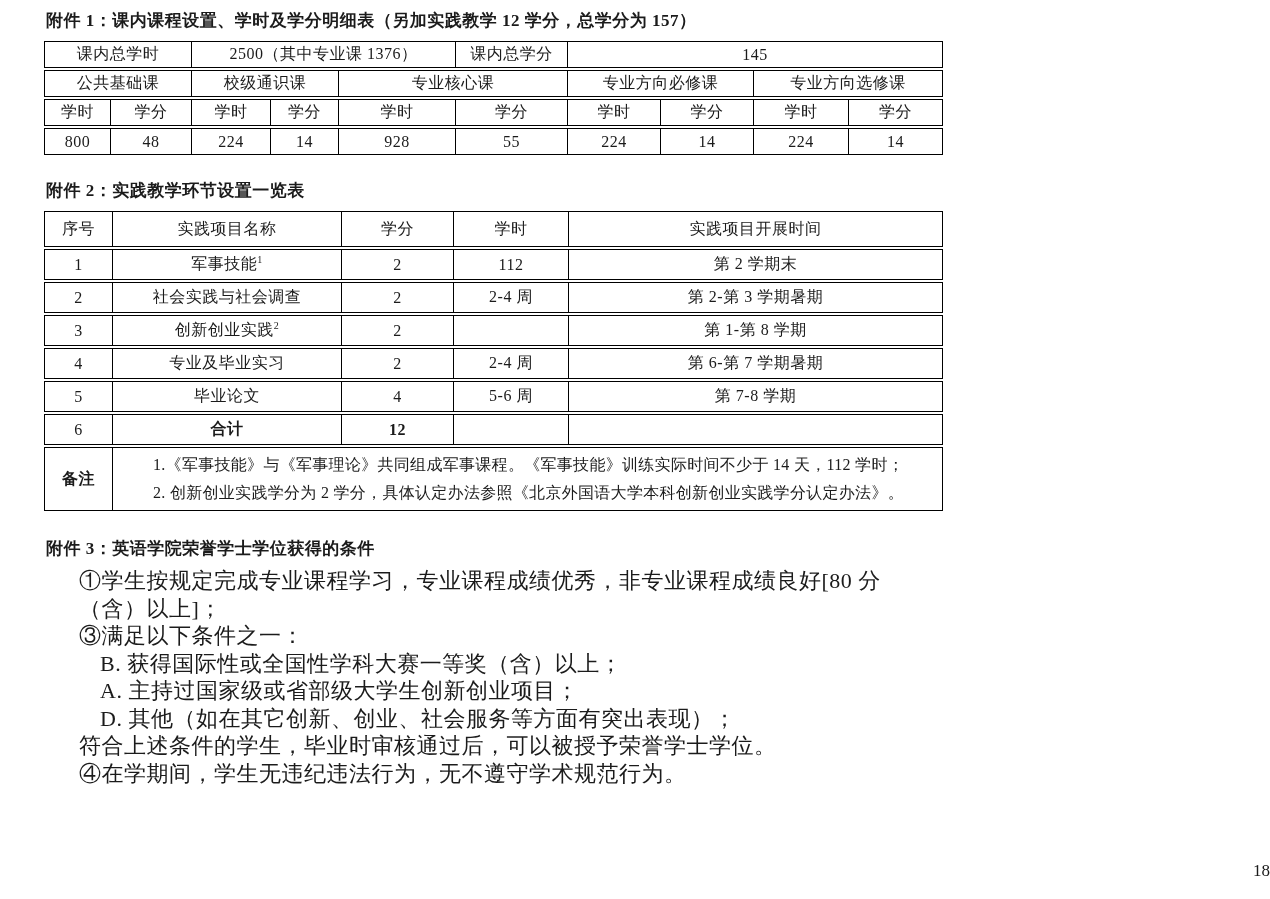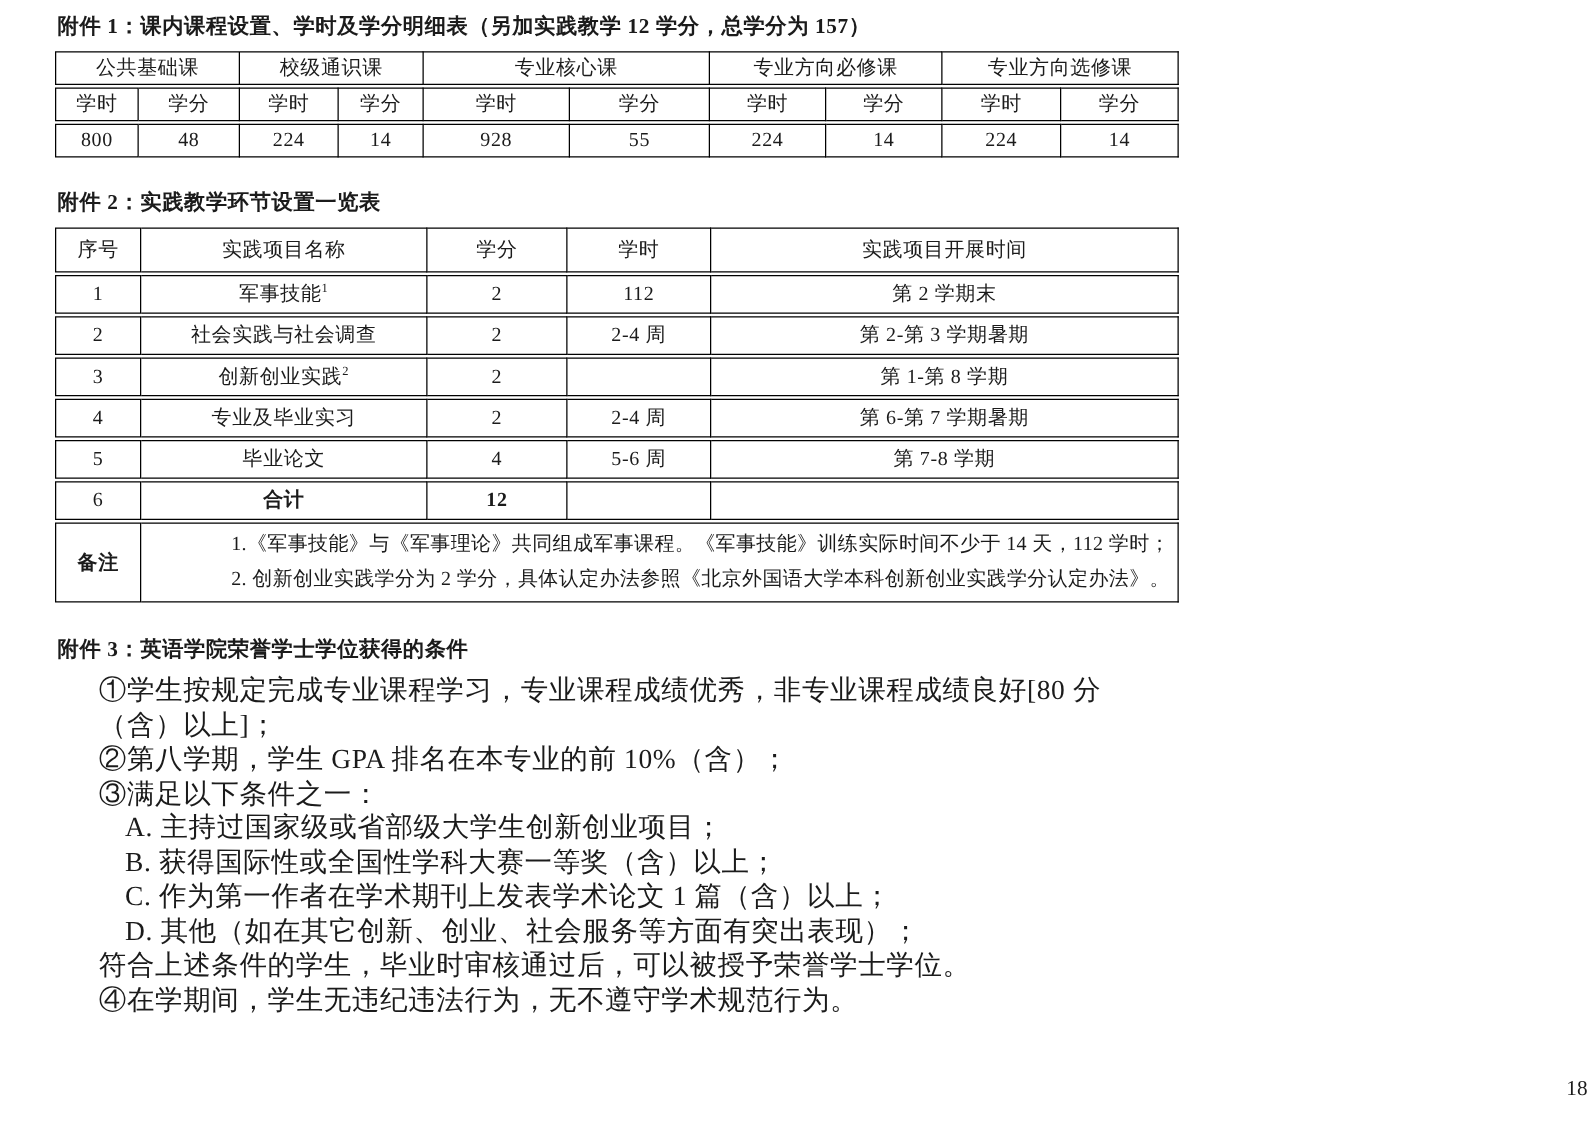--- a/index.html
+++ b/index.html
@@ -17,21 +17,21 @@
   td{
     box-sizing:border-box;border-style:solid;border-color:#000;border-width:1px 1px 1px 0;
     text-align:center;vertical-align:middle;font-size:16px;padding:0 2px;letter-spacing:.5px;
     overflow:hidden;white-space:nowrap;
   }
   td:first-child{border-left-width:1px;}
   #t1 td{height:27px;}
   #t2 td.hdr{height:36px;}
   #t2 td.row{height:31px;}
   #t2 td.note-label{height:64px;}
-  #t2 td.note-body{height:64px;text-align:right;padding:2px 6px 2px 8px;white-space:normal;}
+  #t2 td.note-body{height:64px;text-align:center;padding:2px 6px 2px 8px;white-space:normal;}
   .note-line{font-size:16px;line-height:28px;letter-spacing:.3px;}
   .bold{font-weight:bold;}
   sup{font-size:10px;vertical-align:super;line-height:0;}
 
   .list{font-size:22px;line-height:27.5px;letter-spacing:.5px;}
   .list .lv1{padding-left:35px;}
   .list .lv2{padding-left:56px;}
   .page-number{position:absolute;left:0;top:861px;width:1270px;text-align:right;font-size:17px;}
 </style>
 </head>
@@ -48,20 +48,26 @@
         <col style="width:79px">
         <col style="width:68px">
       <col style="width:117px">
         <col style="width:112px">
         <col style="width:93px">
         <col style="width:93px">
       <col style="width:95px">
         <col style="width:94px">
     </colgroup>
     <tbody>
+        <tr>
+      <td colspan="2">课内总学时</td>
+      <td colspan="3">2500（其中专业课 1376）</td>
+      <td>课内总学分</td>
+      <td colspan="4">145</td>
+    </tr>
     <tr>
       <td colspan="2">公共基础课</td>
       <td colspan="2">校级通识课</td>
       <td colspan="2">专业核心课</td>
       <td colspan="2">专业方向必修课</td>
       <td colspan="2">专业方向选修课</td>
     </tr>
     <tr>
       <td>学时</td>
       <td>学分</td>
@@ -156,25 +162,23 @@
         <div class="note-line">2. 创新创业实践学分为 2 学分，具体认定办法参照《北京外国语大学本科创新创业实践学分认定办法》。</div>
       </td>
     </tr>
   </tbody>
     </table>
 
   <div class="sec-title gap-md">附件 3：英语学院荣誉学士学位获得的条件</div>
 
   <div class="list">
     <div class="lv1">①学生按规定完成专业课程学习，专业课程成绩优秀，非专业课程成绩良好[80 分（含）以上]；</div>
-    <div class="lv1">②第八学期，学生 GPA 排名在本专业的前 10%（含）；</div>
     <div class="lv1">③满足以下条件之一：</div>
+    <div class="lv2">B. 获得国际性或全国性学科大赛一等奖（含）以上；</div>
     <div class="lv2">A. 主持过国家级或省部级大学生创新创业项目；</div>
-    <div class="lv2">B. 获得国际性或全国性学科大赛一等奖（含）以上；</div>
-    <div class="lv2">C. 作为第一作者在学术期刊上发表学术论文 1 篇（含）以上；</div>
     <div class="lv2">D. 其他（如在其它创新、创业、社会服务等方面有突出表现）；</div>
     <div class="lv1">符合上述条件的学生，毕业时审核通过后，可以被授予荣誉学士学位。</div>
     <div class="lv1">④在学期间，学生无违纪违法行为，无不遵守学术规范行为。</div>
   </div>
 
 </div>
 
 <div class="page-number">18</div>
 
 </body></html>

